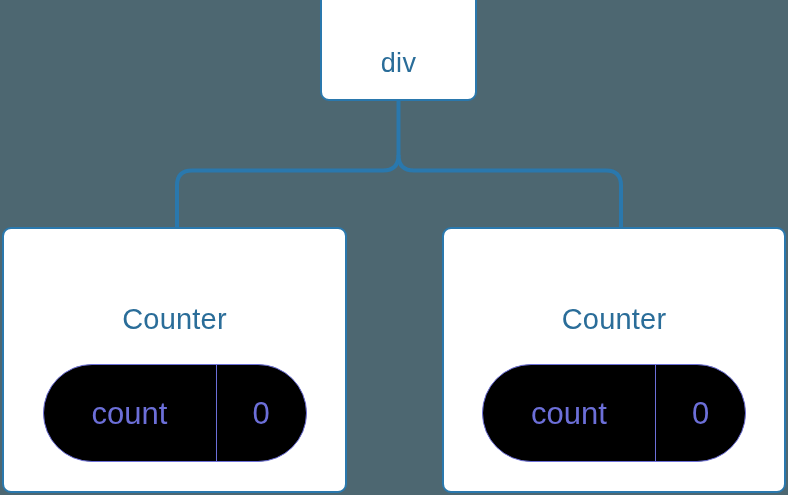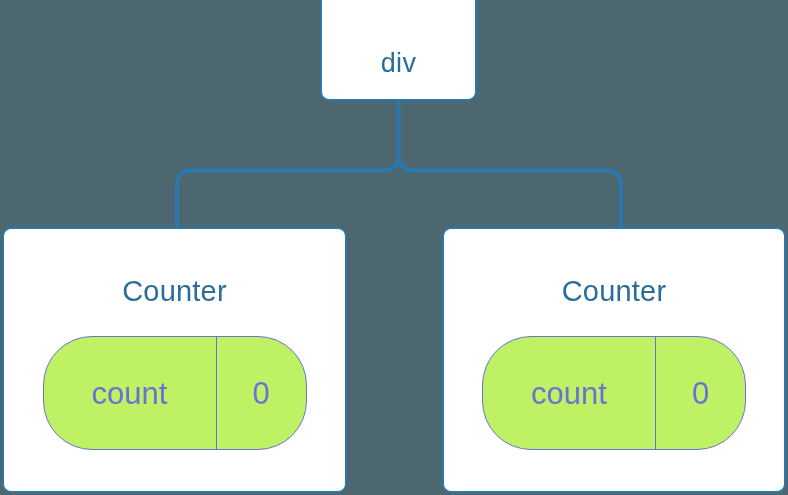--- a/index.html
+++ b/index.html
@@ -61,42 +61,42 @@
     text-align: right;
   }
 
   
   .component-card {
     top: 227px;
     height: 266px;
     display: flex;
     flex-direction: column;
     align-items: center;
-    padding-top: 48px;
+    padding-top: 76px;
   }
   #component-card-0 { left: 2px;   width: 345px; }
   #component-card-1 { left: 442px; width: 344px; }
 
   .card-title {
     color: #2a6d99;
     font-size: 29px;
     line-height: 1;
     letter-spacing: 0.2px;
     margin-bottom: 30px;
   }
 
   
   .state-pill {
     display: flex;
     align-items: stretch;
-    height: 114px;
+    height: 98px;
     border: 1.6px solid #6c6fd8;
     border-radius: 49px;
     box-sizing: border-box;
-    background: #bef264;
+    background: #000000;
     overflow: hidden;
   }
   .pill-key {
     display: flex;
     align-items: center;
     justify-content: center;
     min-width: 173px;
     padding: 0 16px;
     box-sizing: border-box;
     color: #6c6fd8;

